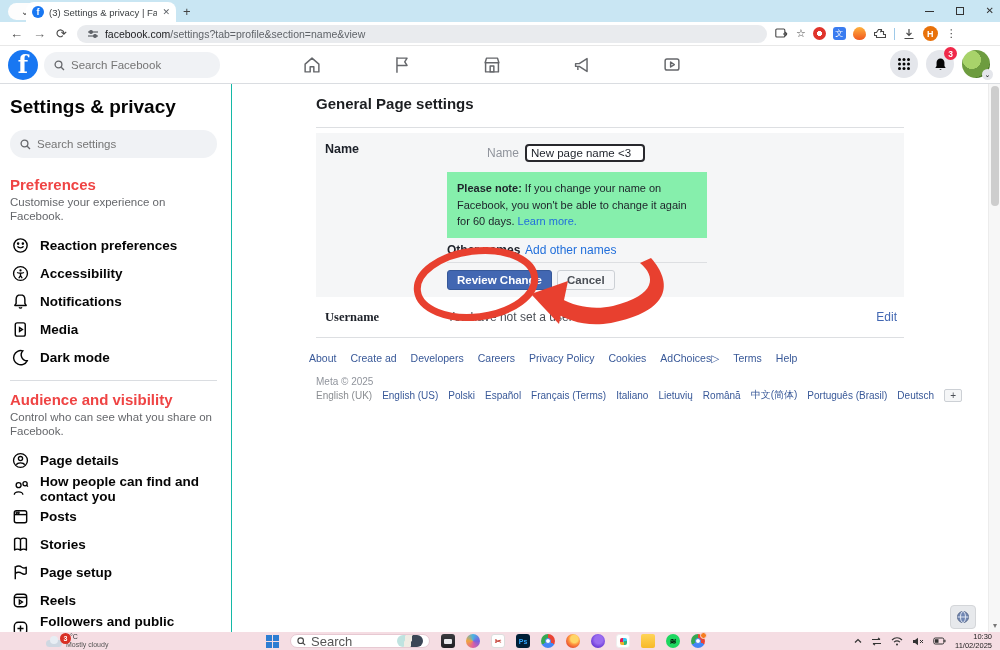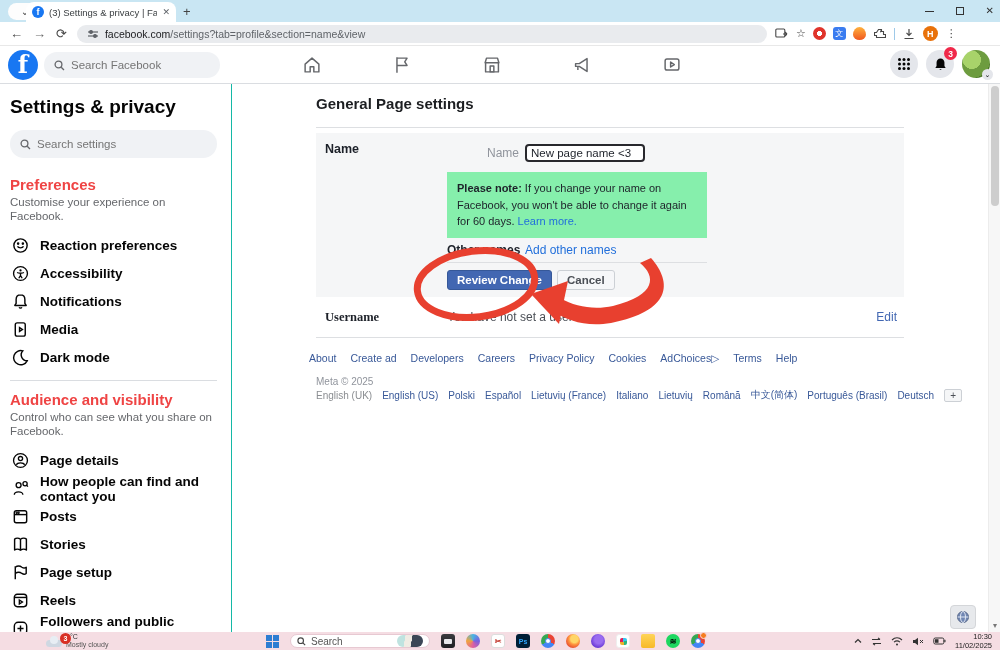--- a/index.html
+++ b/index.html
@@ -105,21 +105,21 @@
   .weather { position:absolute; left:46px; bottom:0; height:18px; display:flex; align-items:center; gap:4px; }
   .cloud { position:relative; width:16px; height:11px; }
   .cloud:before { content:""; position:absolute; bottom:0; left:0; width:16px; height:7px; border-radius:4px; background:#cfd8e2; }
   .cloud:after { content:""; position:absolute; top:0; left:4px; width:8px; height:8px; border-radius:50%; background:#e8eef4; }
   .wbadge { position:absolute; left:14px; top:-3px; width:11px; height:11px; border-radius:50%; background:#d93025; color:#fff; font-size:7px; font-weight:bold; text-align:center; line-height:11px; }
   .wtxt { font-size:7px; color:#333; line-height:1.2; }
   .wtxt .cond { color:#555; }
   .centerbar { position:absolute; left:266px; bottom:0; height:18px; display:flex; align-items:center; gap:11px; }
   .winlogo { width:13px; height:13px; display:grid; grid-template-columns:6px 6px; grid-template-rows:6px 6px; gap:1px; }
   .winlogo span { background:#2d7dd2; }
-  .tsearch { width:140px; height:14px; background:#fff; border-radius:7px; display:flex; align-items:center; padding:0 6px; gap:5px; font-size:10px; color:#555; border:1px solid #e7c9d2; }
+  .tsearch { width:140px; height:14px; background:#fff; border-radius:7px; display:flex; align-items:center; padding:0 6px; gap:5px; font-size:13px; color:#555; border:1px solid #e7c9d2; }
   .tsearch .img { margin-left:auto; width:26px; height:12px; border-radius:6px; background:linear-gradient(100deg,#bfe3e0 0 30%,#f0ece4 31% 55%,#3c4756 56% 100%); }
   .ticon { width:14px; height:14px; border-radius:3px; display:flex; align-items:center; justify-content:center; font-size:8px; font-weight:bold; position:relative; }
   .ti-explorer { background:linear-gradient(#3b3b3f,#1f1f23); }
   .ti-explorer i { width:8px; height:5px; background:#e8e8ec; display:block; border-radius:1px; }
   .ti-copilot { border-radius:50%; background:conic-gradient(#47b5e3,#7a5fe0,#e05fa0,#f2a33c,#47b5e3); }
   .ti-snip { background:#fff; color:#c2342a; border:1px solid #ddd; }
   .ti-ps { background:#001e36; color:#31a8ff; font-size:7px; }
   .ti-chrome { border-radius:50%; background:conic-gradient(#ea4335 0 33%,#4285f4 33% 66%,#34a853 66% 100%); }
   .ti-chrome i { width:6px; height:6px; border-radius:50%; background:#fff; border:1.5px solid #4285f4; display:block; }
   .ti-firefox { border-radius:50%; background:radial-gradient(circle at 60% 35%,#ffd567 0 30%,#ff9640 45%,#e4452e 80%); }
@@ -468,21 +468,21 @@
         <span><span>AdChoices</span><span>▷</span></span>
         <span>Terms</span>
         <span>Help</span>
       </div>
       <div class="fmeta">Meta © 2025</div>
       <div class="flangs">
         <span class="flang-cur">English (UK)</span>
         <span>English (US)</span>
         <span>Polski</span>
         <span>Español</span>
-        <span>Lietuvių (France)</span>
+        <span>Français (Terms)</span>
         <span>Italiano</span>
         <span>Lietuvių</span>
         <span>Română</span>
         <span>中文(简体)</span>
         <span>Português (Brasil)</span>
         <span>Deutsch</span>
         <span class="flang-plus">+</span>
       </div>
 
       <div class="globebtn">

